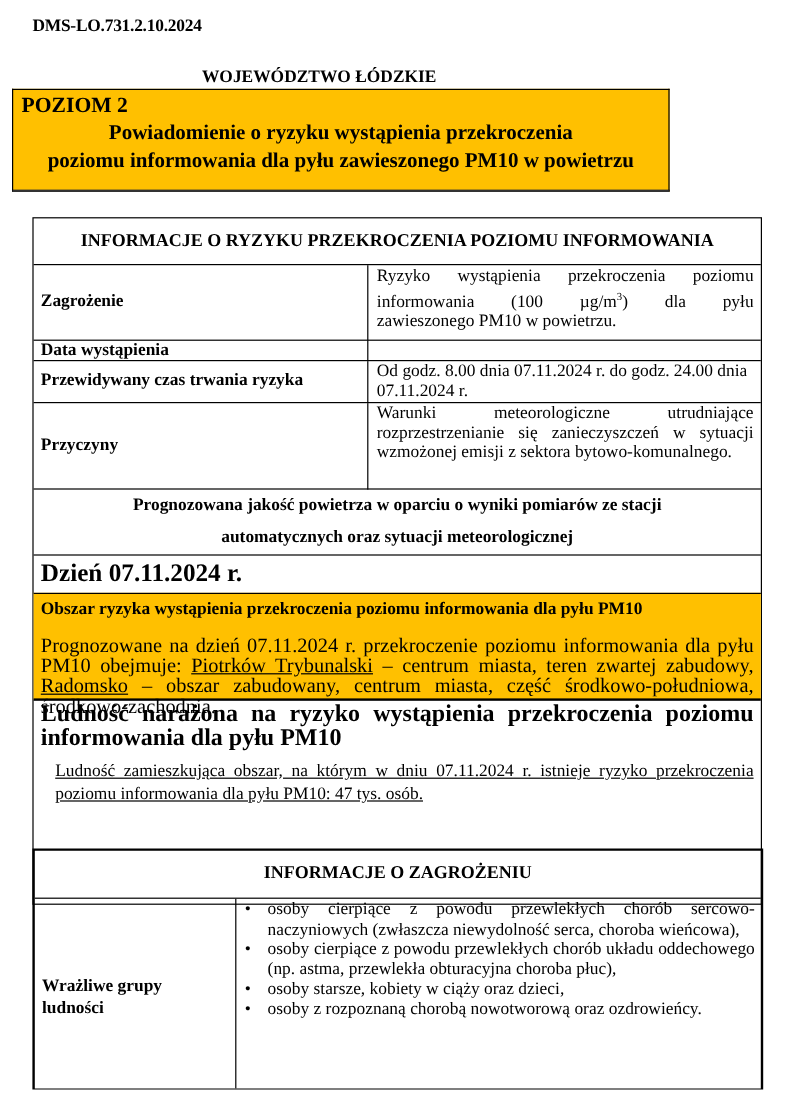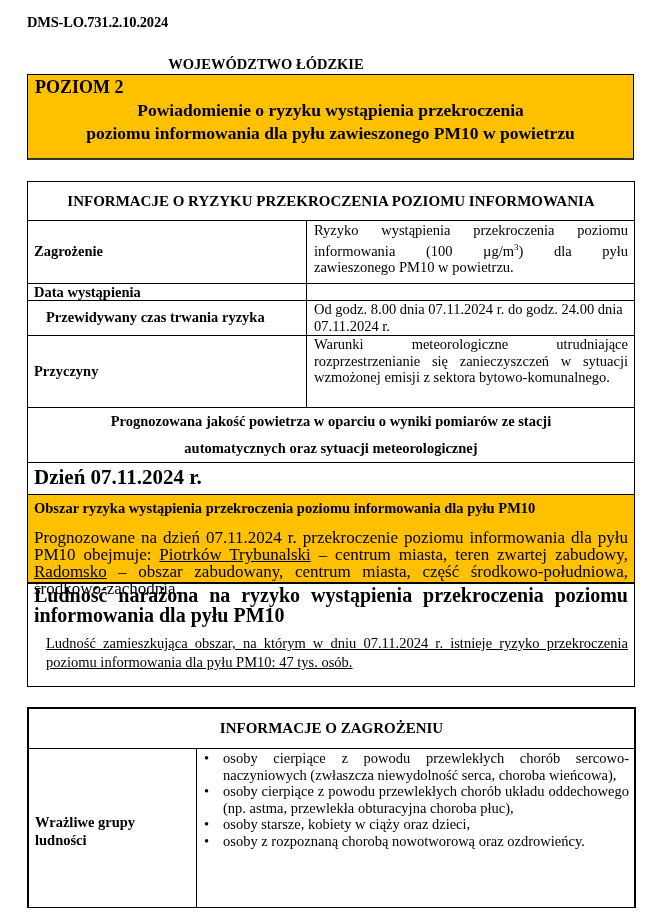--- a/index.html
+++ b/index.html
@@ -5,29 +5,29 @@
   html, body { margin: 0; padding: 0; background: #ffffff; }
   body {
     width: 656px; height: 921px; position: relative; overflow: hidden;
     font-family: "Liberation Serif", "DejaVu Serif", serif; color: #000;
   }
   .abs { position: absolute; }
   .doc-id { left: 27px; top: 14px; font-size: 14.5px; font-weight: bold; letter-spacing: -0.2px; }
   .region { left: 0; width: 532px; top: 56px; text-align: center; font-size: 14.5px; font-weight: bold; }
 
   .level-box {
-    left: 27px; top: 74px; width: 607px; height: 86px;
+    left: 10px; top: 74px; width: 548px; height: 86px;
     background: #FFC000; border: 1px solid #000; border-bottom: 2px solid #333;
     box-sizing: border-box;
   }
   .level-box .level { position: absolute; left: 7px; top: 2px; font-size: 18px; font-weight: bold; }
   .level-box .title { position: absolute; left: 0; right: 0; top: 24px; text-align: center; font-size: 17.5px; font-weight: bold; line-height: 23px; }
 
   
-  .t1 { left: 27px; top: 181px; width: 608px; height: 506px; border: 1px solid #000; box-sizing: border-box; }
+  .t1 { left: 27px; top: 181px; width: 608px; height: 573px; border: 1px solid #000; box-sizing: border-box; }
   .t1 .row { position: absolute; left: 0; right: 0; border-top: 1px solid #000; }
   .t1 .hdr { position: absolute; left: 0; right: 0; top: 0; height: 38px; text-align: center; font-weight: bold; font-size: 15px; line-height: 38px; }
   .t1 .lbl { position: absolute; left: 6px; font-weight: bold; font-size: 14.5px; }
   .t1 .val { position: absolute; left: 286px; right: 6px; font-size: 14.5px; line-height: 16.5px; text-align: justify; }
   .t1 .vsep { position: absolute; left: 278px; width: 1px; background: #000; }
   .justify-last { text-align-last: justify; }
 
   .forecast { text-align: center; font-weight: bold; font-size: 14.5px; line-height: 27px; }
   .day { font-weight: bold; font-size: 21px; }
   .area-box { background: #FFC000; }
@@ -73,21 +73,21 @@
     </div>
   </div>
 
   <div class="row" style="top:101px;height:17px;">
     <div class="vsep" style="top:0;height:17px;"></div>
     <div class="lbl" style="top:0px;">Data wystąpienia</div>
   </div>
 
   <div class="row" style="top:118px;height:35px;">
     <div class="vsep" style="top:0;height:35px;"></div>
-    <div class="lbl" style="top:8px;margin-left:12px;">Przewidywany czas trwania ryzyka</div>
+    <div class="lbl" style="top:8px;">Przewidywany czas trwania ryzyka</div>
     <div class="val" style="top:0px;text-align:left;">Od godz. 8.00 dnia 07.11.2024 r. do godz. 24.00 dnia  07.11.2024 r.</div>
   </div>
 
   <div class="row" style="top:153px;height:72px;">
     <div class="vsep" style="top:0;height:72px;"></div>
     <div class="lbl" style="top:27px;">Przyczyny</div>
     <div class="val" style="top:0px;">Warunki meteorologiczne utrudniające rozprzestrzenianie się zanieczyszczeń w sytuacji wzmożonej emisji z sektora bytowo-komunalnego.</div>
   </div>
 
   <div class="row forecast" style="top:225px;height:55px;padding-top:0px;">

